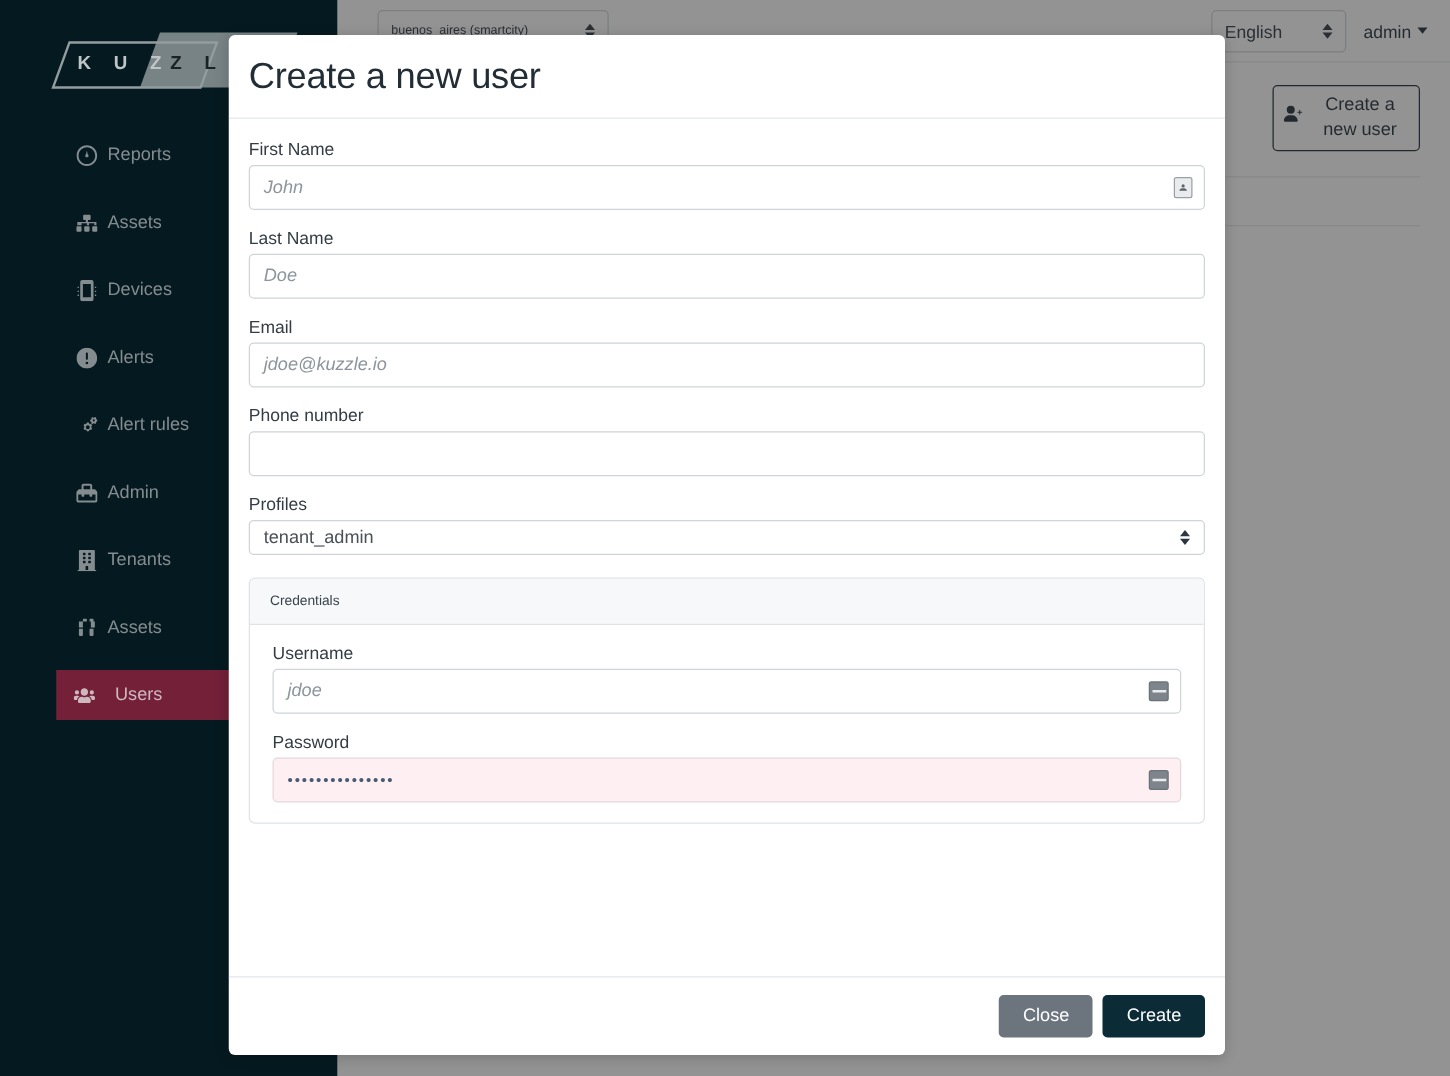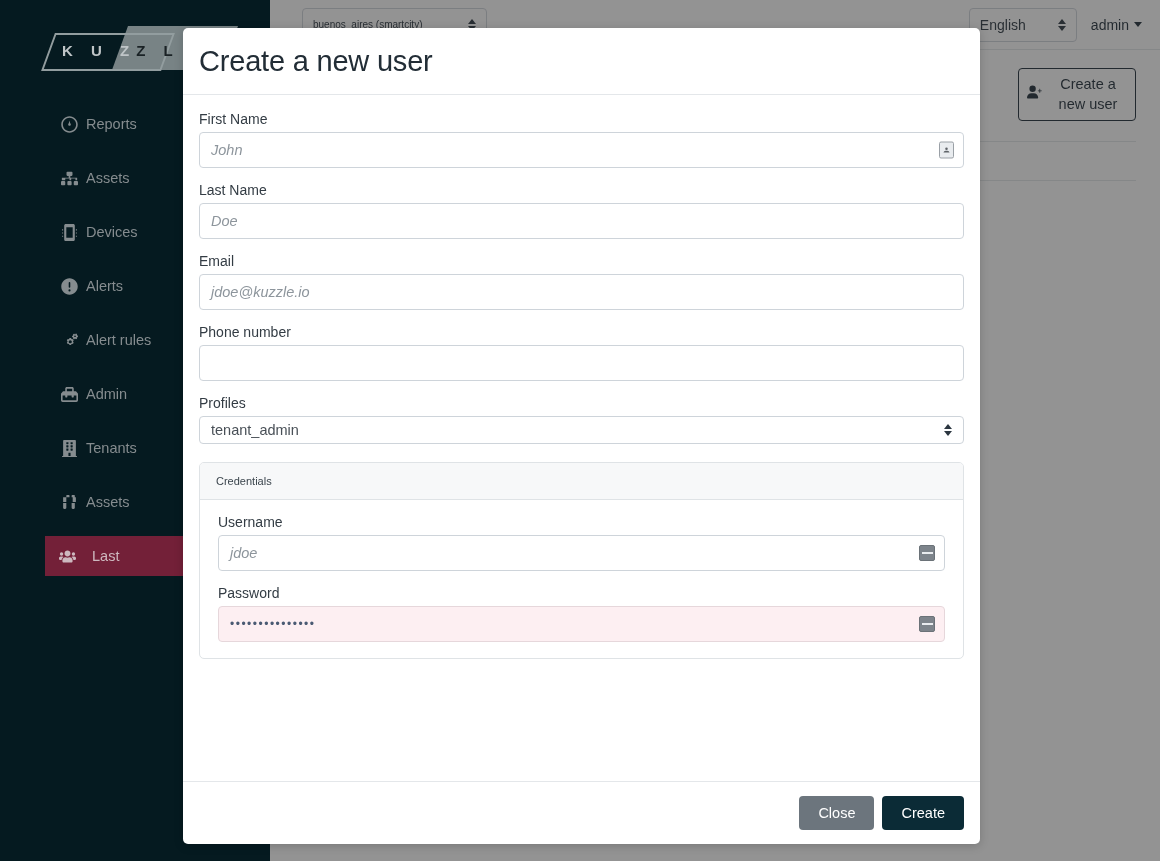--- a/index.html
+++ b/index.html
@@ -333,21 +333,21 @@
         </span>
         <span class="lbl">Assets</span>
       </div>
 
       <div class="nav-item sub active">
         <span class="nico">
           <svg viewBox="0 0 640 512">
               <path d="M96 224a64 64 0 1 0 0-128 64 64 0 0 0 0 128zm448 0a64 64 0 1 0 0-128 64 64 0 0 0 0 128zm32 32h-64c-17.6 0-33.5 7.1-45.1 18.6 40.3 22.1 68.9 62 75.1 109.4H608c17.7 0 32-14.3 32-32v-32c0-35.3-28.7-64-64-64zm-256 0c61.9 0 112-50.1 112-112S381.9 32 320 32 208 82.1 208 144s50.1 112 112 112zm76.8 32h-8.3c-20.8 10-43.9 16-68.5 16s-47.6-6-68.5-16h-8.3C179.6 288 128 339.6 128 403.2V432c0 26.5 21.5 48 48 48h288c26.5 0 48-21.5 48-48v-28.8c0-63.6-51.6-115.2-115.2-115.2zM173.1 274.6C161.5 263.1 145.6 256 128 256H64c-35.3 0-64 28.7-64 64v32c0 17.7 14.3 32 32 32h65.9c6.3-47.4 34.9-87.3 75.2-109.4z"></path>
             </svg>
         </span>
-        <span class="lbl">Last</span>
+        <span class="lbl">Users</span>
       </div>
 
     </nav>
   </aside>
 
   <main class="main">
     <div class="topbar">
       <div class="tenant-select">
         <span>buenos_aires (smartcity)</span>
         <span class="updown">

